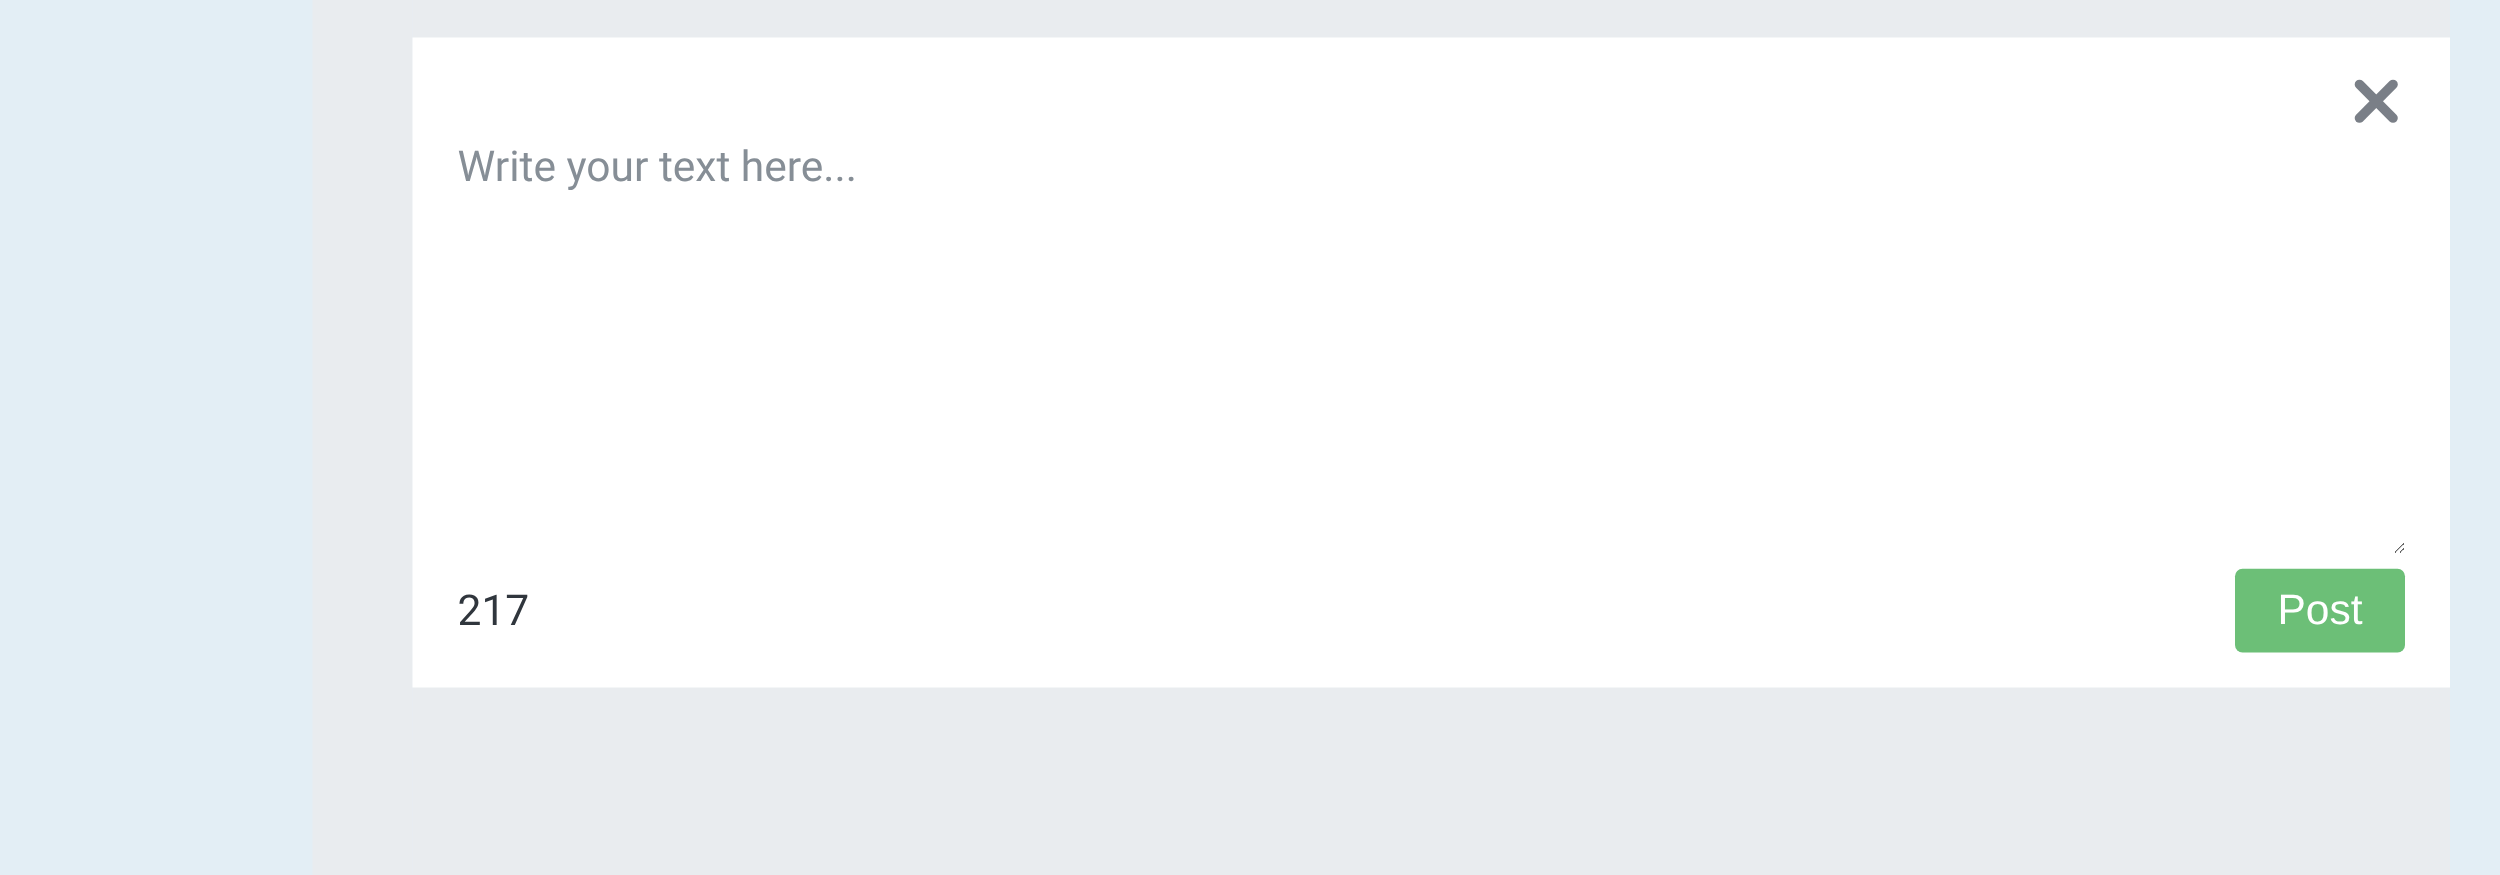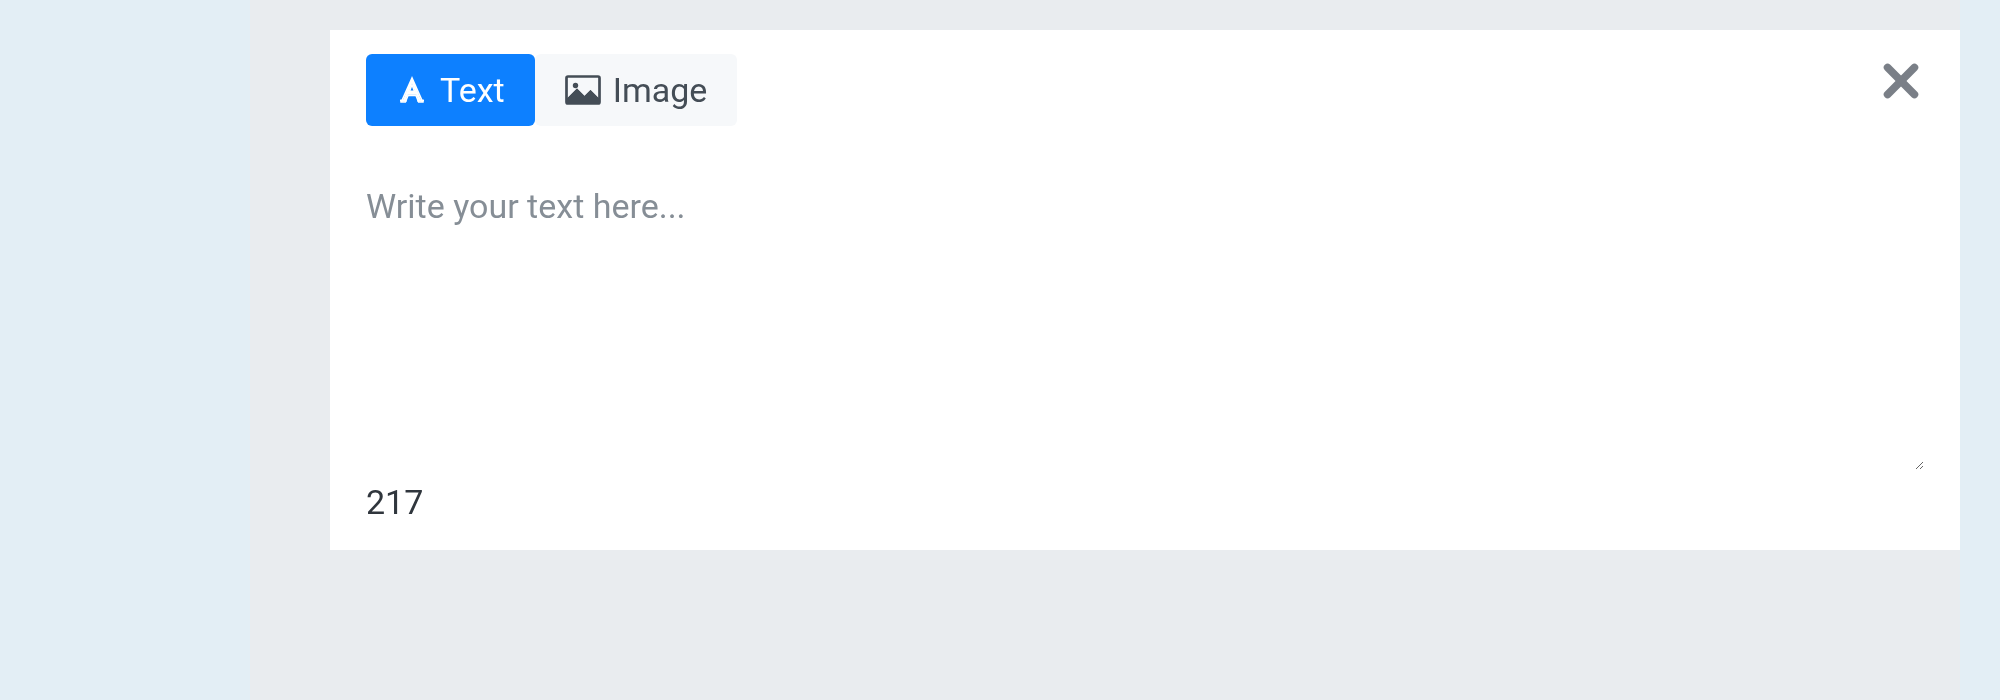--- a/index.html
+++ b/index.html
@@ -133,49 +133,25 @@
 
       <div class="close-btn">
         <span>
           <svg viewBox="0 0 24 24" fill="none" stroke="currentColor" stroke-width="4" stroke-linecap="round">
             <line x1="5" y1="5" x2="19" y2="19"></line>
             <line x1="19" y1="5" x2="5" y2="19"></line>
           </svg>
         </span>
       </div>
 
-      <div class="tabs-row">
-        <div class="tab active">
-          <span class="icon">
-            <svg width="32" height="32" viewBox="0 0 24 24" fill="currentColor">
-              <path d="M12 3 L4 21 H7 L9 16 H15 L17 21 H20 L12 3 Z M10 13 L12 8 L14 13 Z" fill="none" stroke="currentColor" stroke-width="1.2"></path>
-              <path d="M11.5 4 L5 20 H7 L8.8 15.5 H15.2 L17 20 H19 L12.5 4 Z M9.6 13.3 L12 7.2 L14.4 13.3 Z"></path>
-              <rect x="3" y="19.2" width="5" height="1.6"></rect>
-              <rect x="16" y="19.2" width="5" height="1.6"></rect>
-            </svg>
-          </span>
-          <span>Text</span>
-        </div>
-
-        <div class="tab">
-          <span class="icon">
-            <svg width="36" height="32" viewBox="0 0 24 20" fill="none" stroke="currentColor" stroke-width="1.8">
-              <rect x="1" y="1" width="22" height="18" rx="1"></rect>
-              <circle cx="7" cy="7" r="1.8" fill="currentColor" stroke="none"></circle>
-              <path d="M1 16 L8 9 L13 14 L17 10 L23 16" stroke-linejoin="round" fill="currentColor" stroke="none"></path>
-              <path d="M1 16 L8 9 L13 14 L17 10 L23 16 V19 H1 Z" fill="currentColor" stroke="none"></path>
-            </svg>
-          </span>
-          <span>Image</span>
-        </div>
-      </div>
 
       <textarea class="text-input" placeholder="Write your text here..." style=""></textarea>
 
       <div class="footer-row">
         <span class="char-count">217</span>
+        <button class="post-btn">Post</button>
       </div>
 
     </div>
   </div>
 
   <div class="right-edge"></div>
 </div>
 
 </body></html>

